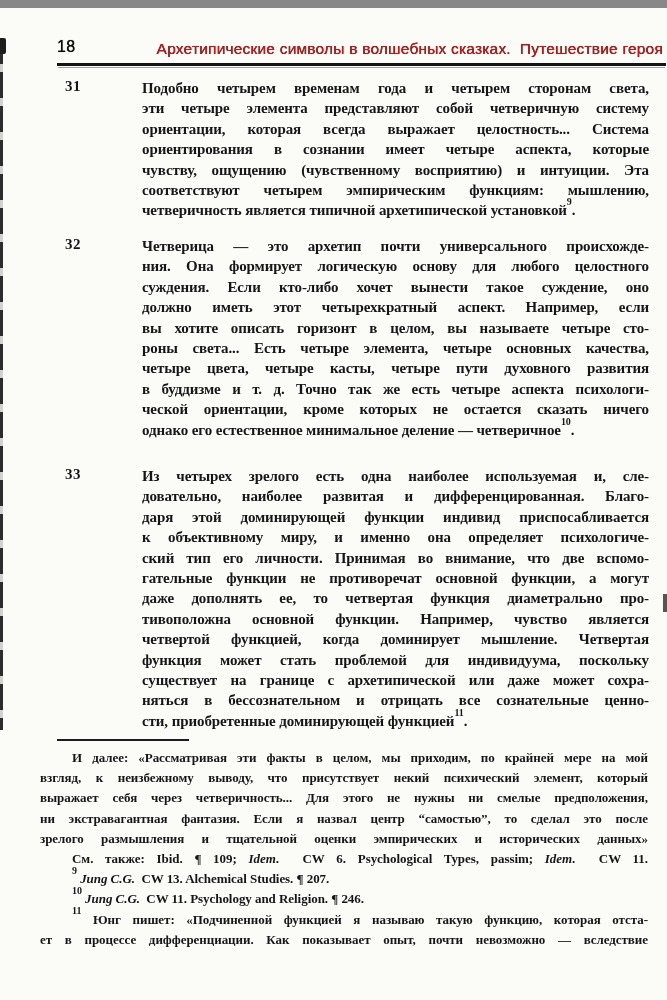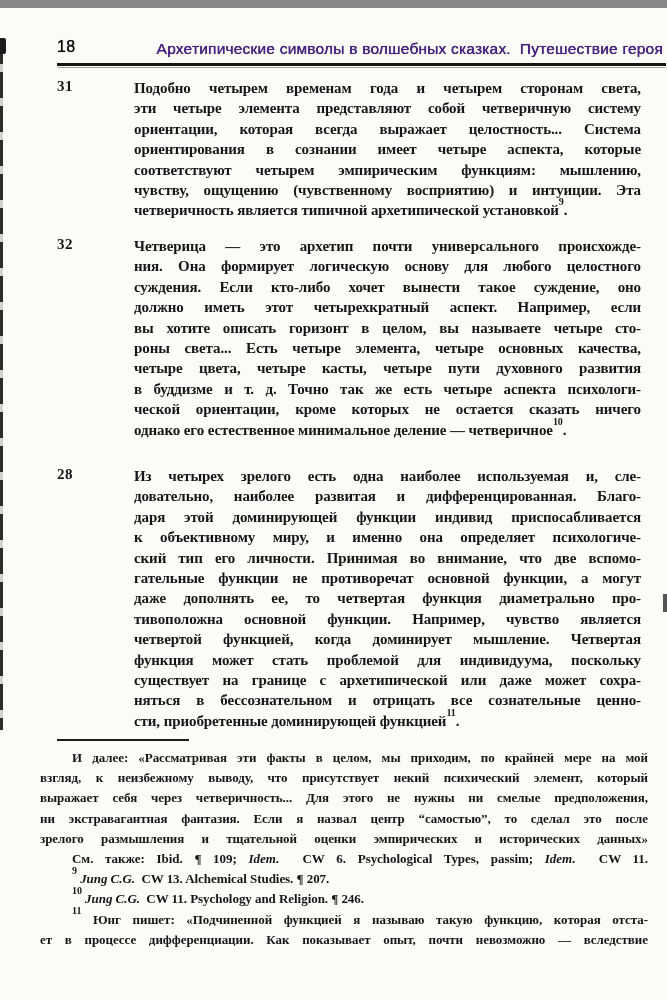--- a/index.html
+++ b/index.html
@@ -11,33 +11,33 @@
   }
   
   #hdr-num{
     position:absolute;left:57px;top:30px;
     font-family:"Liberation Sans","DejaVu Sans",sans-serif;
     font-size:16px;color:#0c0c0c;text-shadow:0 0 .7px #000;letter-spacing:.4px;
   }
   #hdr-title{
     position:absolute;right:4px;top:32px;
     font-family:"Liberation Sans","DejaVu Sans",sans-serif;
-    font-size:15.5px;color:#4c1d95;text-shadow:0 0 .7px #000;letter-spacing:.2px;
+    font-size:15.5px;color:#b91c1c;text-shadow:0 0 .7px #000;letter-spacing:.2px;
     white-space:nowrap;
   }
   #hdr-rule{
     position:absolute;left:57px;top:55px;width:609px;height:3px;
     background:#141414;box-shadow:0 3px 0 -1px rgba(50,50,50,.45);
   }
   
   #body{
     position:absolute;left:134px;top:70px;width:507px;
     font-size:15px;font-weight:700;letter-spacing:-.1px;
   }
-  .para{position:absolute;left:0;width:507px;}
+  .para{position:absolute;left:8px;width:507px;}
   .para:nth-child(1){top:0;}
   .para:nth-child(2){top:158px;}
   .para:nth-child(3){top:388px;}
   .pnum{position:absolute;left:-77px;top:0;font-size:15px;font-weight:700;letter-spacing:.5px;}
   .tl{
     height:20.4px;line-height:20.4px;
     text-align:justify;text-align-last:justify;
   }
   .tl.last{text-align-last:left;}
   sup{font-size:10px;line-height:0;position:relative;top:-4px;font-weight:700;}
@@ -74,39 +74,39 @@
     <div id="hdr-rule"></div>
   </header>
 
   <main id="body">
       <div class="para">
         <span class="pnum">31</span>
         <div class="tl"><span>Подобно четырем временам года и четырем сторонам света,</span></div>
         <div class="tl"><span>эти четыре элемента представляют собой четверичную систему</span></div>
         <div class="tl"><span>ориентации, которая всегда выражает целостность... Система</span></div>
         <div class="tl"><span>ориентирования в сознании имеет четыре аспекта, которые</span></div>
+        <div class="tl"><span>чувству, ощущению (чувственному восприятию) и интуиции. Эта</span></div>
         <div class="tl"><span>соответствуют четырем эмпирическим функциям: мышлению,</span></div>
-        <div class="tl"><span>чувству, ощущению (чувственному восприятию) и интуиции. Эта</span></div>
         <div class="tl last"><span>четверичность является типичной архетипической установкой</span><sup>9</sup><span>.</span></div>
       </div>
       <div class="para">
         <span class="pnum">32</span>
         <div class="tl"><span>Четверица — это архетип почти универсального происхожде-</span></div>
         <div class="tl"><span>ния. Она формирует логическую основу для любого целостного</span></div>
         <div class="tl"><span>суждения. Если кто-либо хочет вынести такое суждение, оно</span></div>
         <div class="tl"><span>должно иметь этот четырехкратный аспект. Например, если</span></div>
         <div class="tl"><span>вы хотите описать горизонт в целом, вы называете четыре сто-</span></div>
         <div class="tl"><span>роны света... Есть четыре элемента, четыре основных качества,</span></div>
         <div class="tl"><span>четыре цвета, четыре касты, четыре пути духовного развития</span></div>
         <div class="tl"><span>в буддизме и т. д. Точно так же есть четыре аспекта психологи-</span></div>
         <div class="tl"><span>ческой ориентации, кроме которых не остается сказать ничего</span></div>
         <div class="tl last"><span>однако его естественное минимальное деление — четверичное</span><sup>10</sup><span>.</span></div>
       </div>
       <div class="para">
-        <span class="pnum">28</span>
+        <span class="pnum">33</span>
         <div class="tl"><span>Из четырех зрелого есть одна наиболее используемая и, сле-</span></div>
         <div class="tl"><span>довательно, наиболее развитая и дифференцированная. Благо-</span></div>
         <div class="tl"><span>даря этой доминирующей функции индивид приспосабливается</span></div>
         <div class="tl"><span>к объективному миру, и именно она определяет психологиче-</span></div>
         <div class="tl"><span>ский тип его личности. Принимая во внимание, что две вспомо-</span></div>
         <div class="tl"><span>гательные функции не противоречат основной функции, а могут</span></div>
         <div class="tl"><span>даже дополнять ее, то четвертая функция диаметрально про-</span></div>
         <div class="tl"><span>тивоположна основной функции. Например, чувство является</span></div>
         <div class="tl"><span>четвертой функцией, когда доминирует мышление. Четвертая</span></div>
         <div class="tl"><span>функция может стать проблемой для индивидуума, поскольку</span></div>

